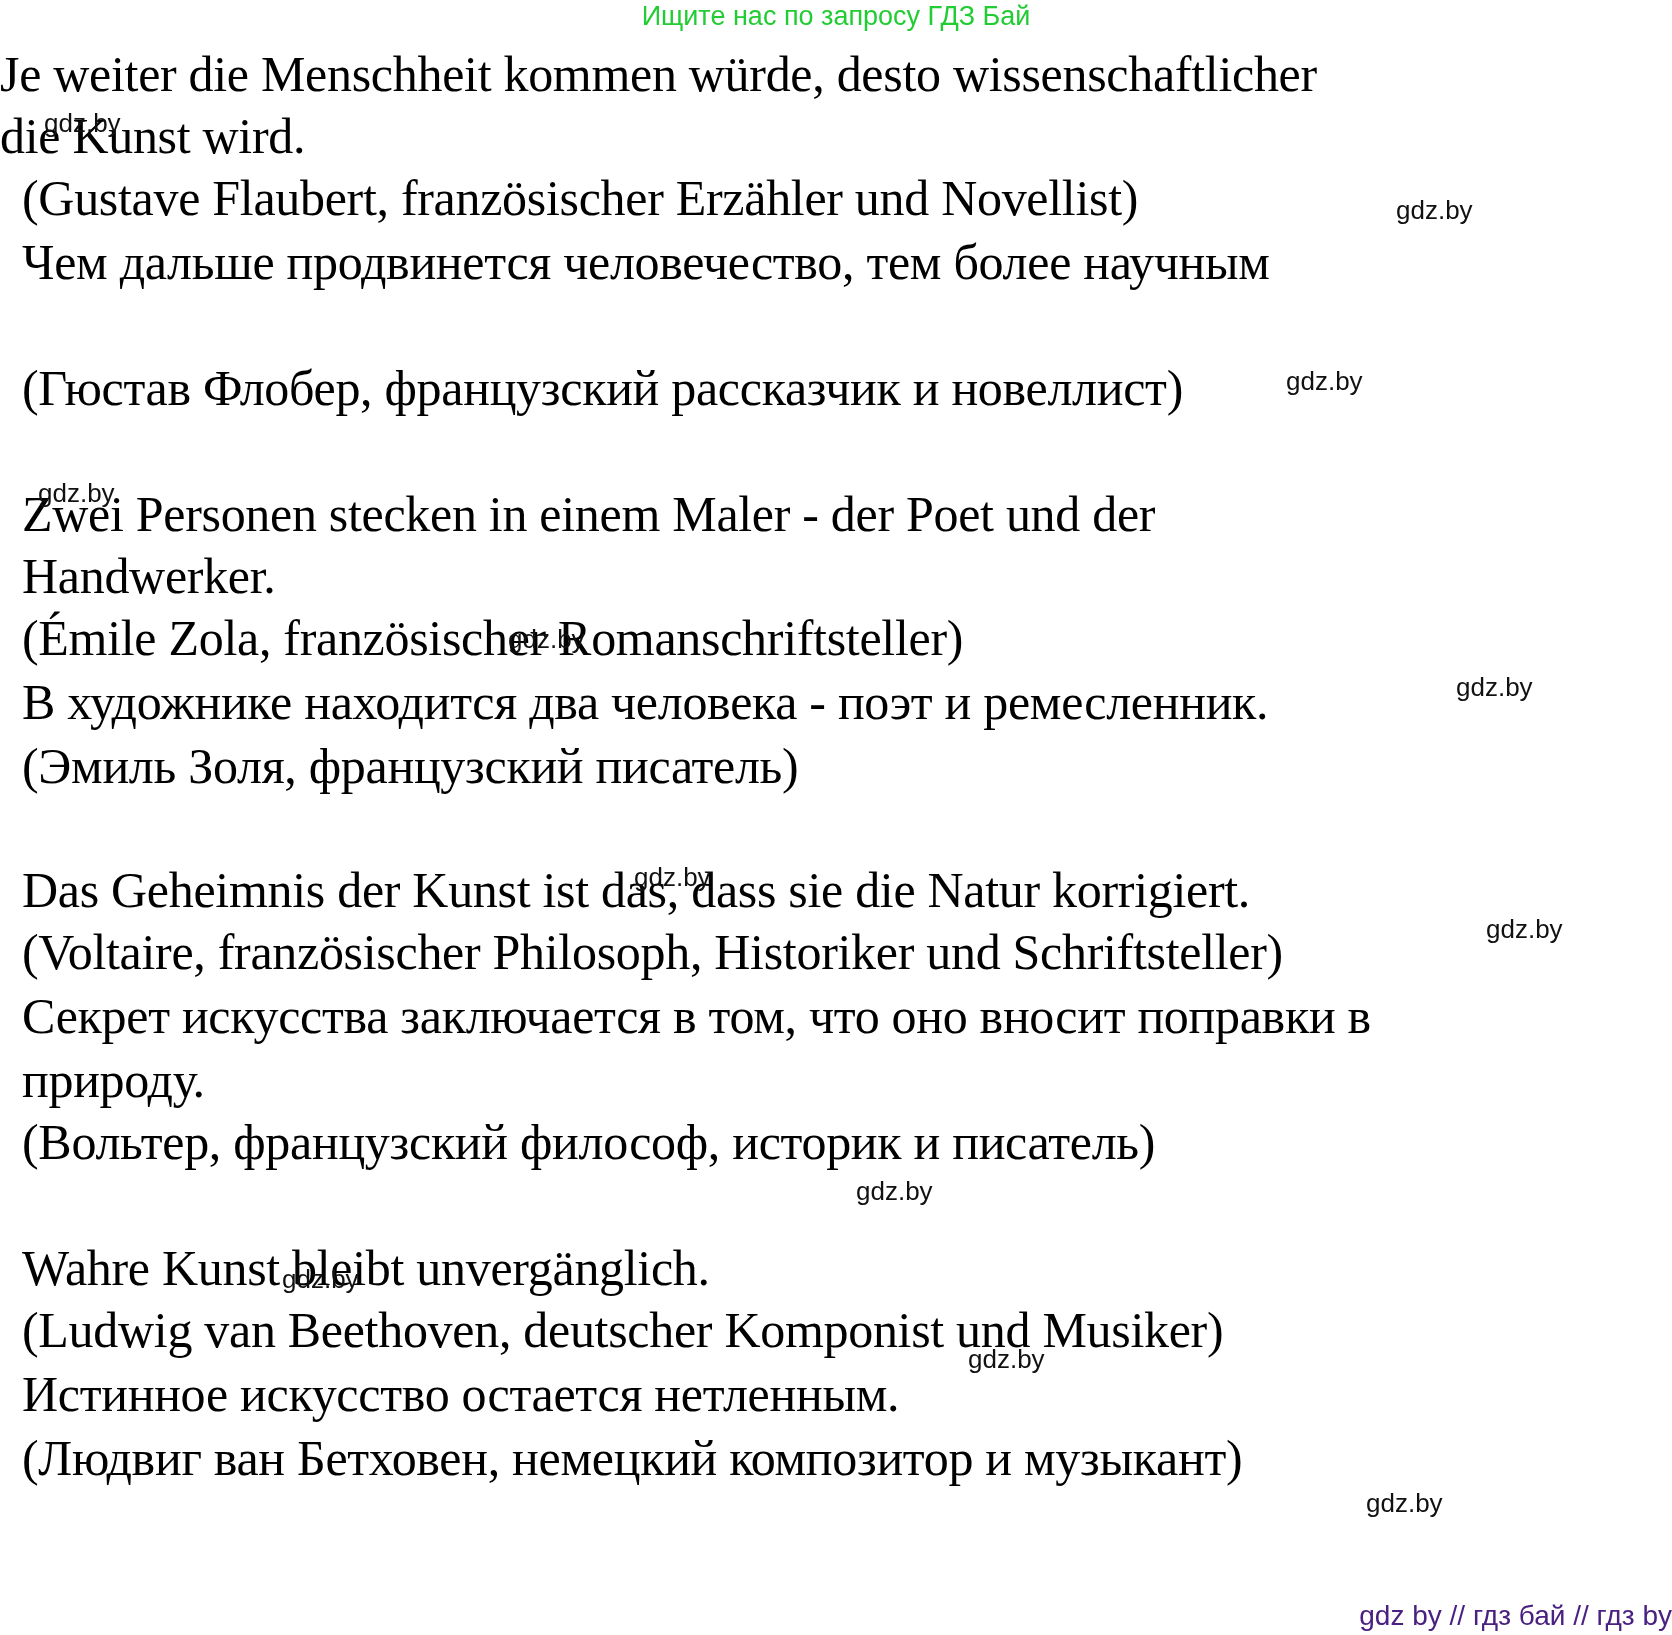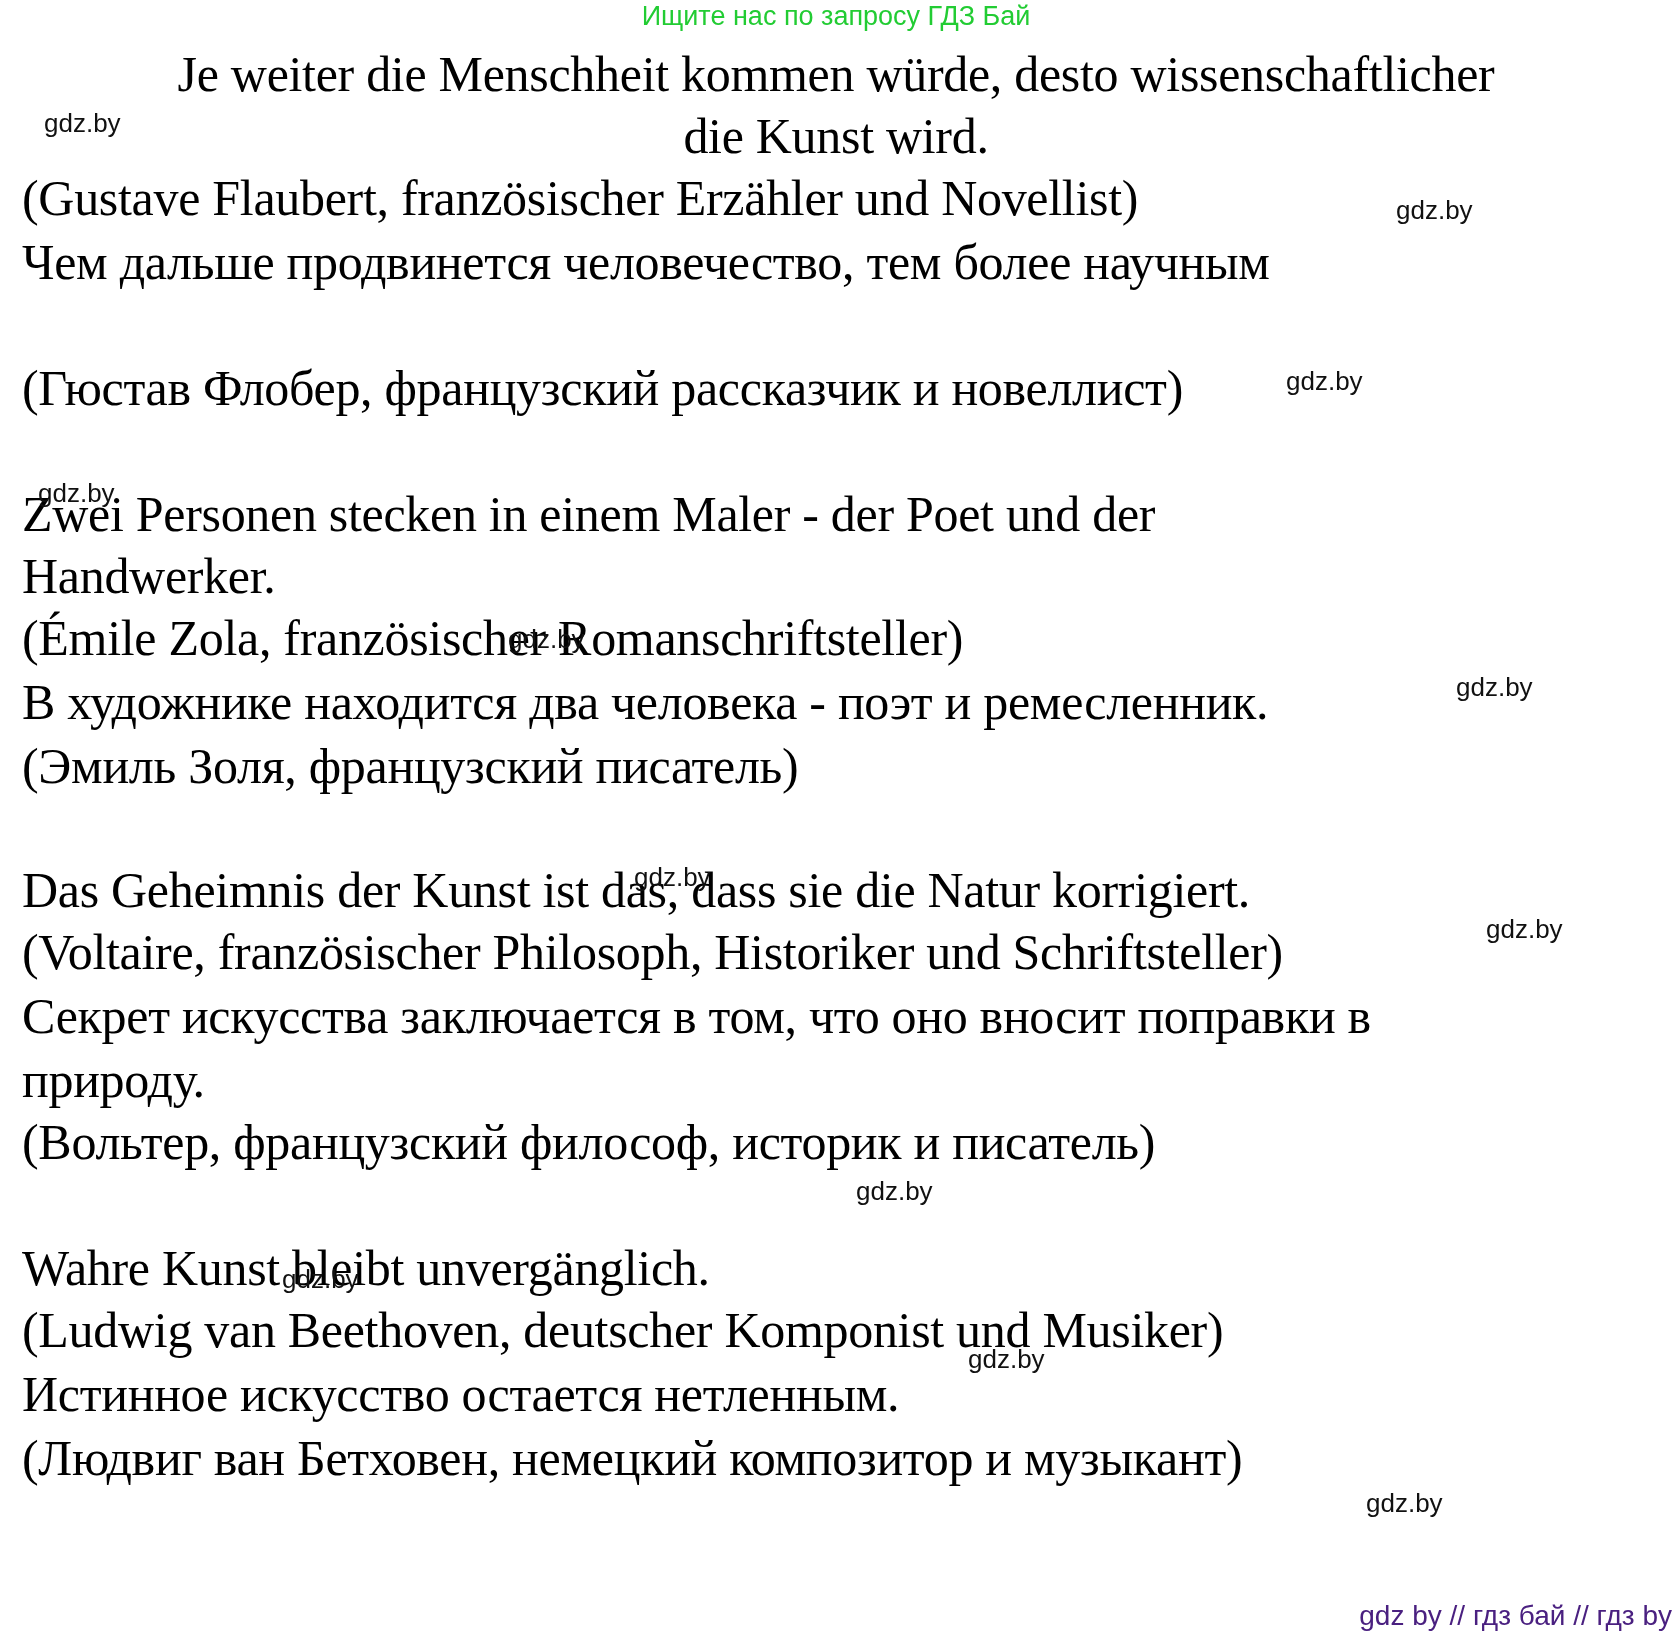--- a/index.html
+++ b/index.html
@@ -4,21 +4,21 @@
   <style>
     html, body { margin: 0; padding: 0; background: #ffffff; }
     body { width: 1672px; height: 1635px; position: relative; overflow: hidden; }
     .page { position: absolute; left: 0; top: 0; width: 1672px; height: 1212px; }
     .banner { position: absolute; top: 0; left: 0; width: 1672px; text-align: center;
       font-family: "Liberation Sans", sans-serif; font-size: 27px; color: #22cc33; line-height: 32px; }
     .footer { position: absolute; top: 1600px; left: 0; width: 1672px; text-align: right;
       font-family: "Liberation Sans", sans-serif; font-size: 28px; color: #4a2080; line-height: 32px; }
     .line { position: absolute; left: 22px; font-family: "Liberation Serif", serif; font-size: 50px;
       color: #000; line-height: 60px; white-space: nowrap; letter-spacing: -0.3px; }
-    .line.center { left: 0; width: 1672px; text-align: center; }
+    .line.center { left: 0; width: 1672px; }
     .wm { position: absolute; font-family: "Liberation Sans", sans-serif; font-size: 26px; color: #111;
       line-height: 30px; white-space: nowrap; }
   </style>
 </head>
 <body>
 
 <div class="page">
   <div class="banner">Ищите нас по запросу ГДЗ Бай</div>
 
   <div class="line center" style="top:44px">Je weiter die Menschheit kommen würde, desto wissenschaftlicher</div>

